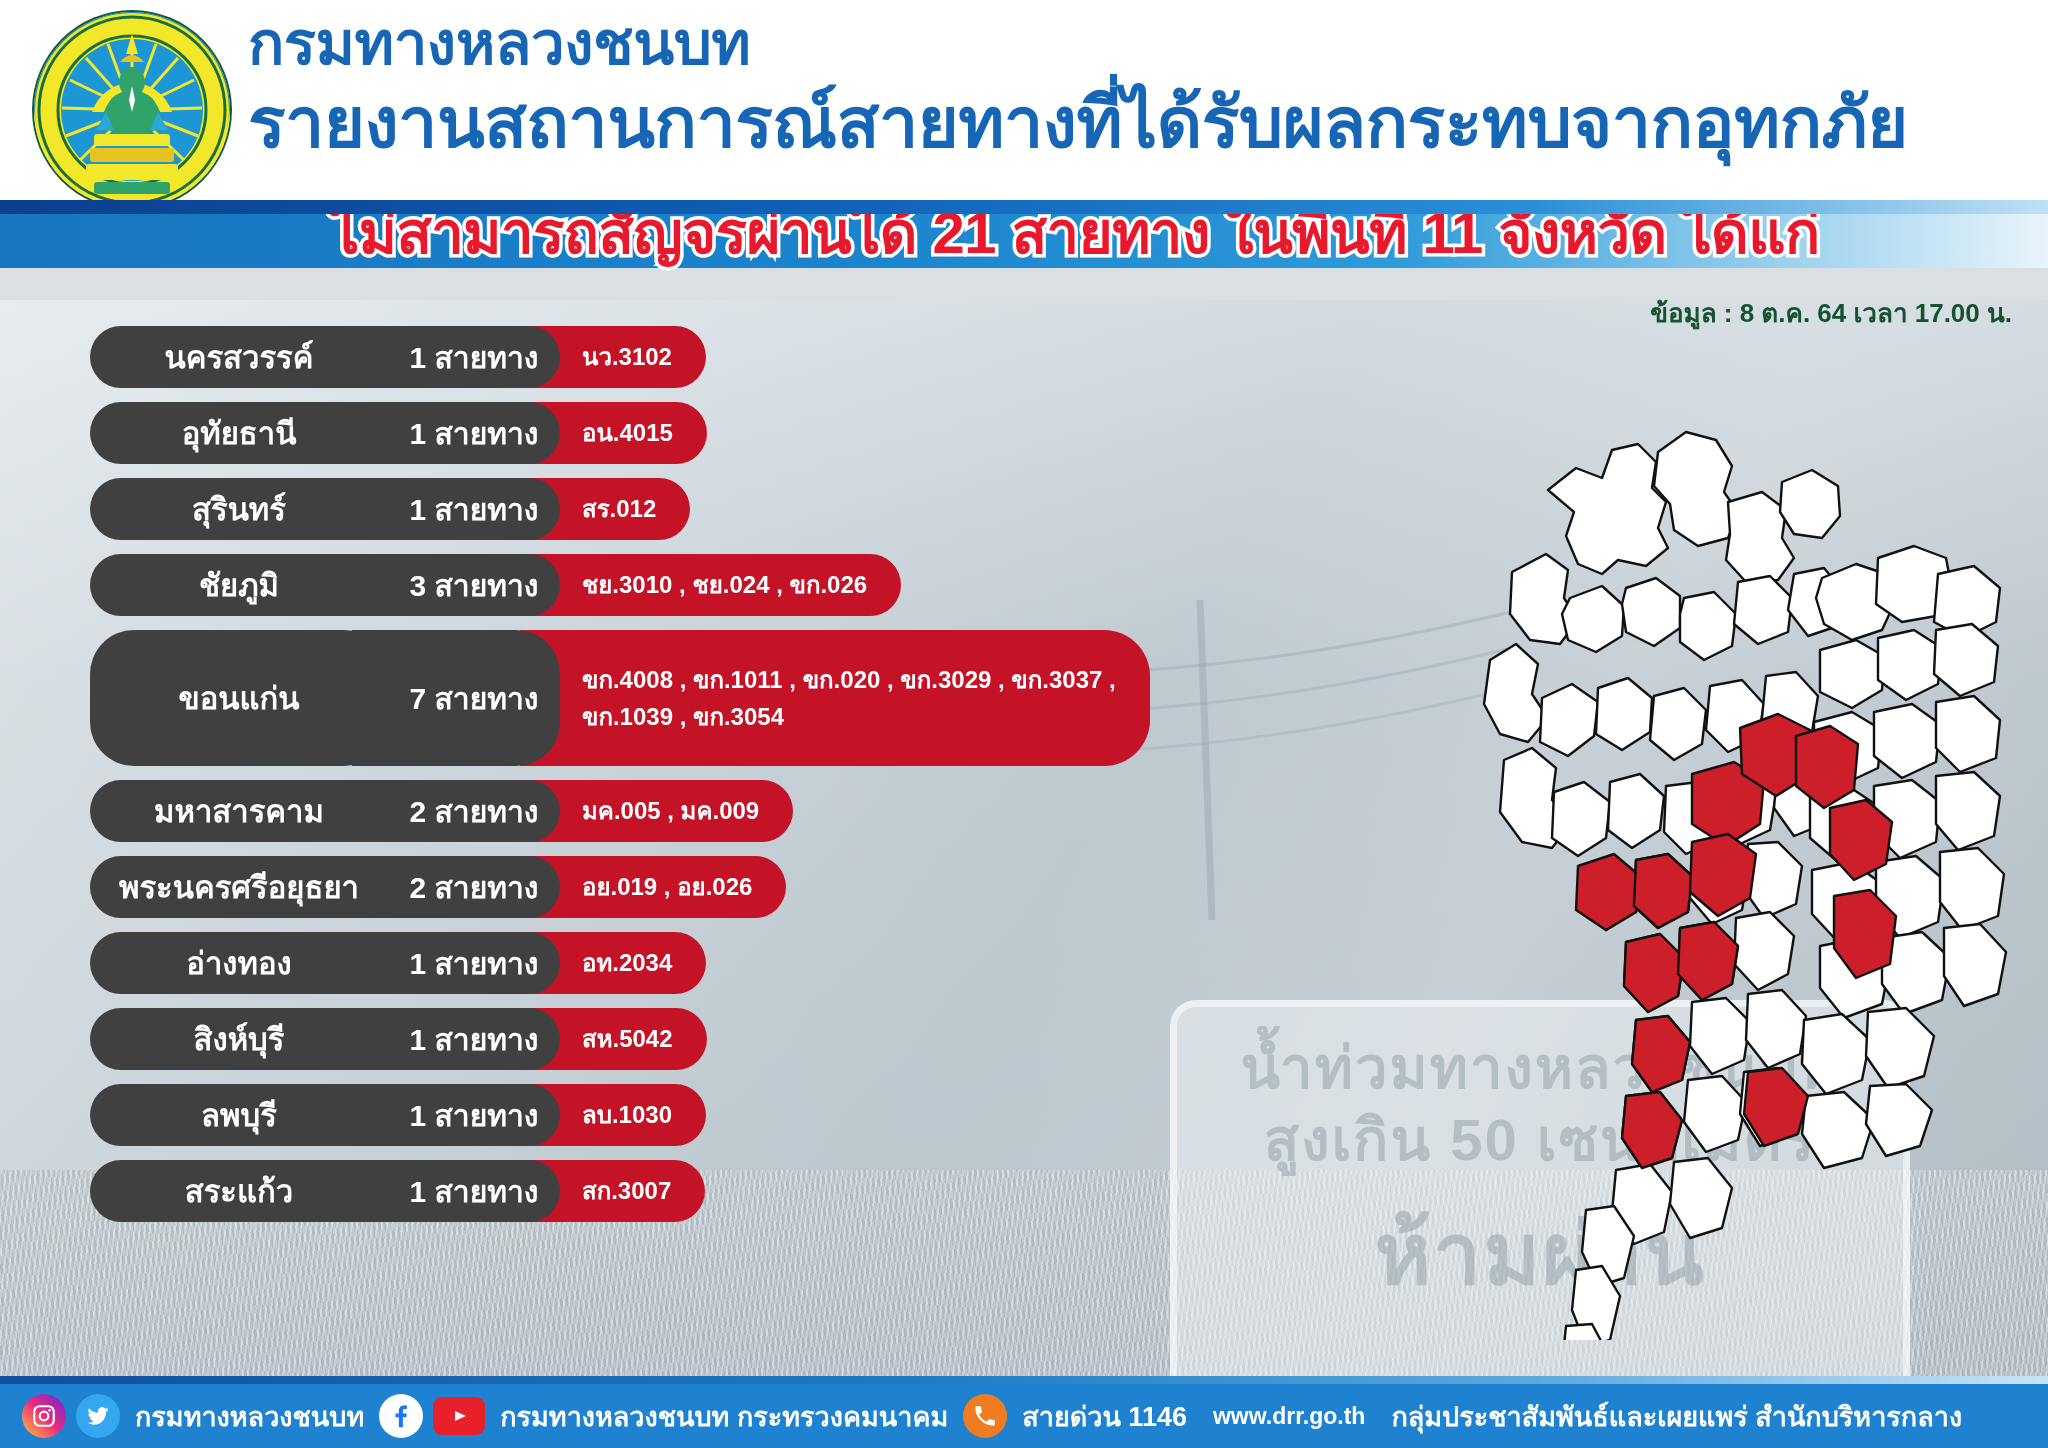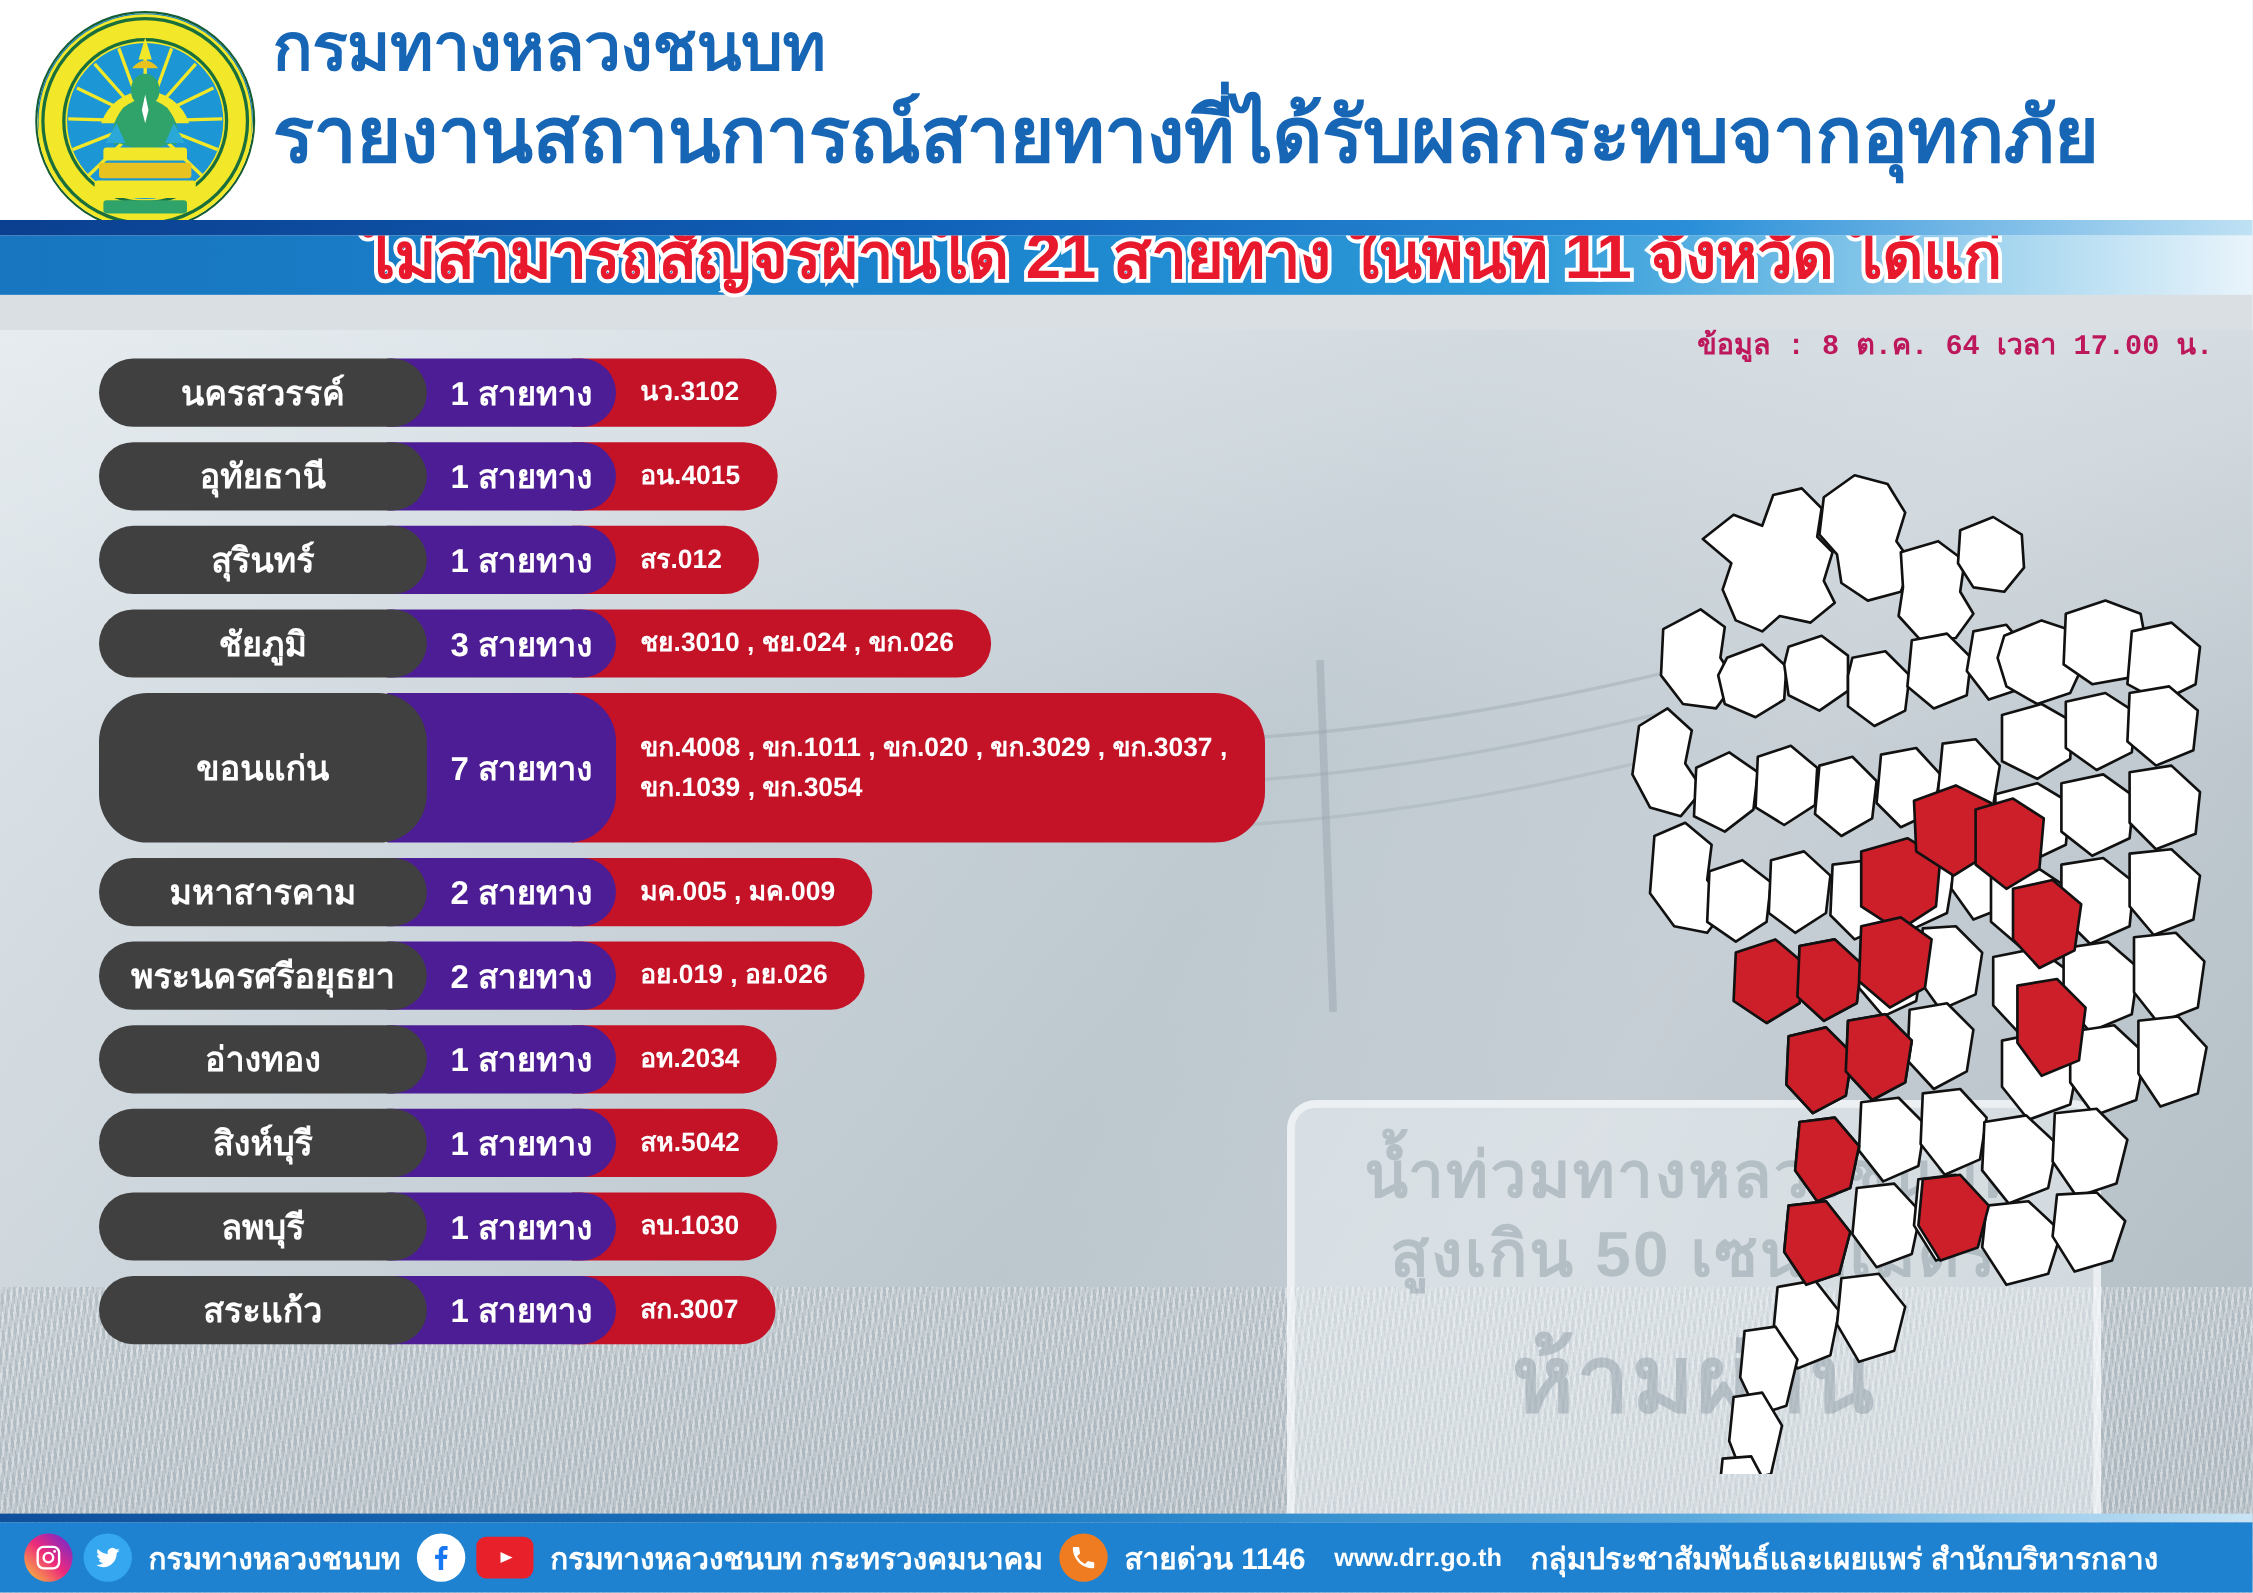--- a/index.html
+++ b/index.html
@@ -92,23 +92,22 @@
     position: absolute; left: 330px; top: 0;
     font-size: 58px; font-weight: 700; white-space: nowrap;
     color: #e8192c;
     -webkit-text-stroke: 7px #ffffff;
     paint-order: stroke fill;
     letter-spacing: -.5px;
   }
 
   .datestamp {
     position: absolute; right: 36px; top: 292px;
-    font-size: 26px; font-weight: 700; color: #be185d;
+    font-size: 26px; font-weight: 700; color: #14532d;
     z-index: 22;
-    font-family: Liberation Mono, monospace;
   }
 
   
   .rows { position: absolute; left: 0; top: 326px; width: 1400px; z-index: 15; }
   .row {
     position: relative;
     display: flex; align-items: stretch;
     margin-bottom: 14px;
     height: 62px;
   }
@@ -120,21 +119,21 @@
     border-radius: 34px;
     margin-left: 90px;
     display: flex; align-items: center; justify-content: center;
     color: #ffffff; font-size: 31px; font-weight: 700;
     position: relative; z-index: 3;
   }
   .row.tall .cell-prov { border-radius: 44px; }
 
   .cell-count {
     width: 208px; min-width: 208px;
-    background: #4c1d95;
+    background: #404040;
     display: flex; align-items: center; justify-content: center;
     color: #ffffff; font-size: 30px; font-weight: 700;
     margin-left: -36px; padding-left: 36px;
     position: relative; z-index: 2;
     border-radius: 0 34px 34px 0;
   }
   .row.tall .cell-count { border-radius: 0 44px 44px 0; }
 
   .cell-roads {
     background: #c41227;

